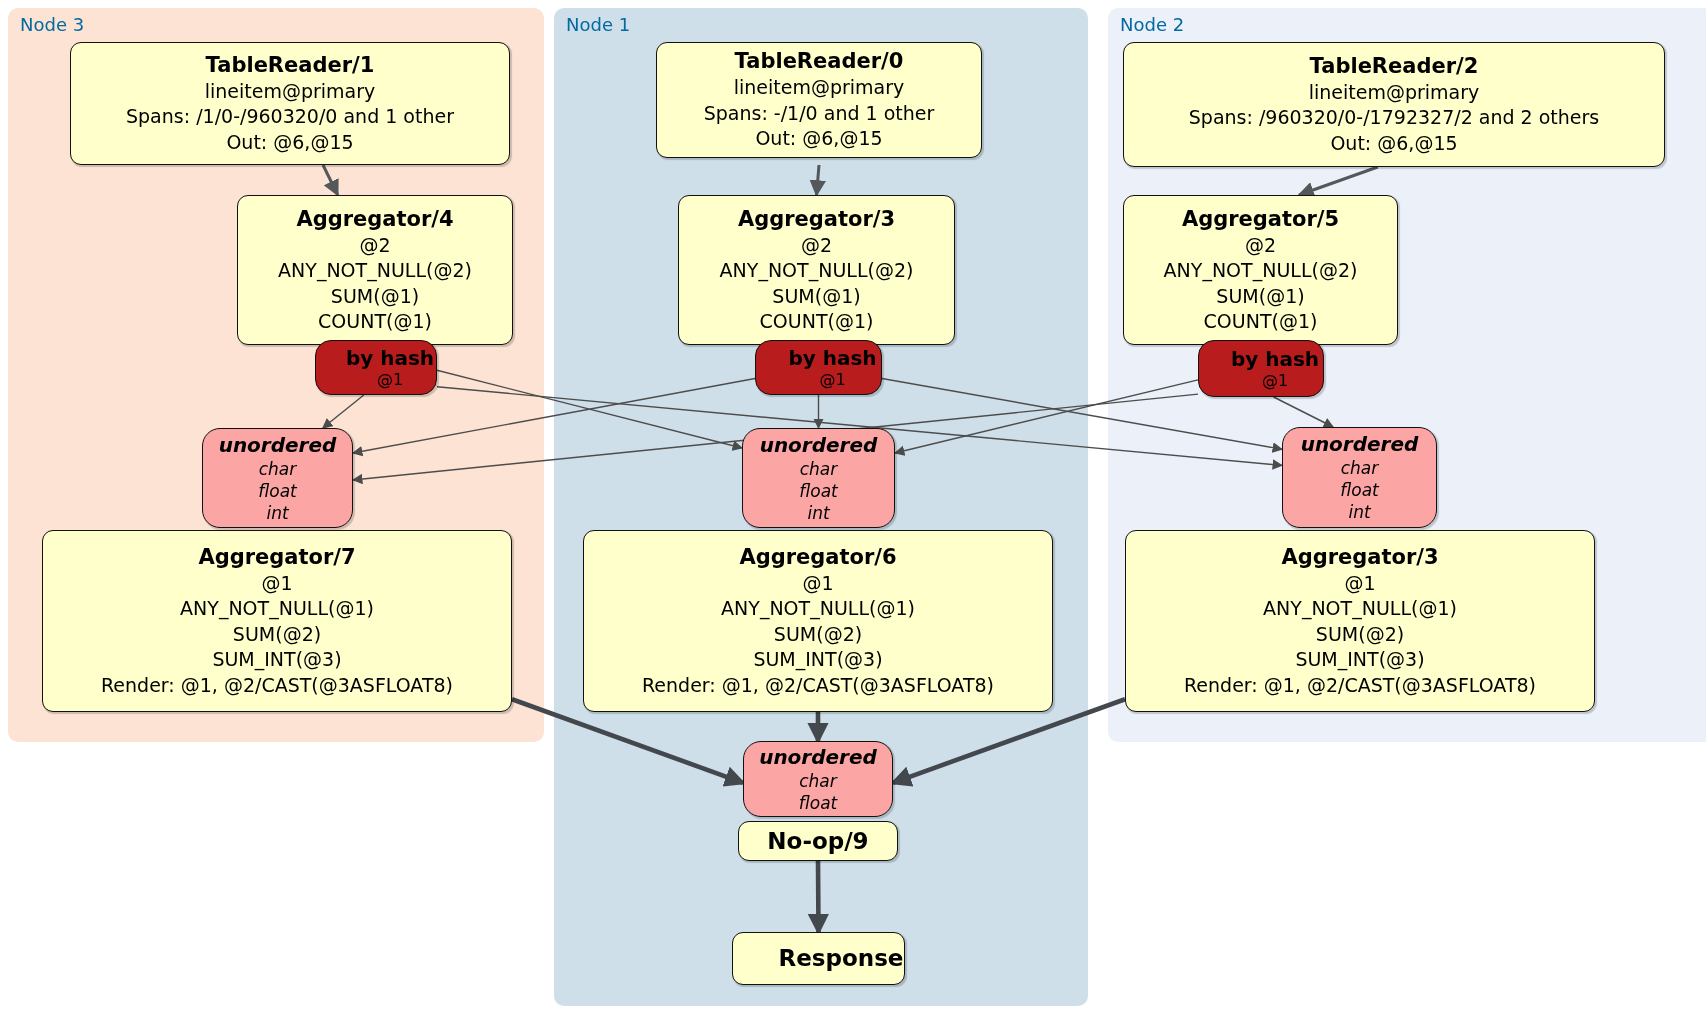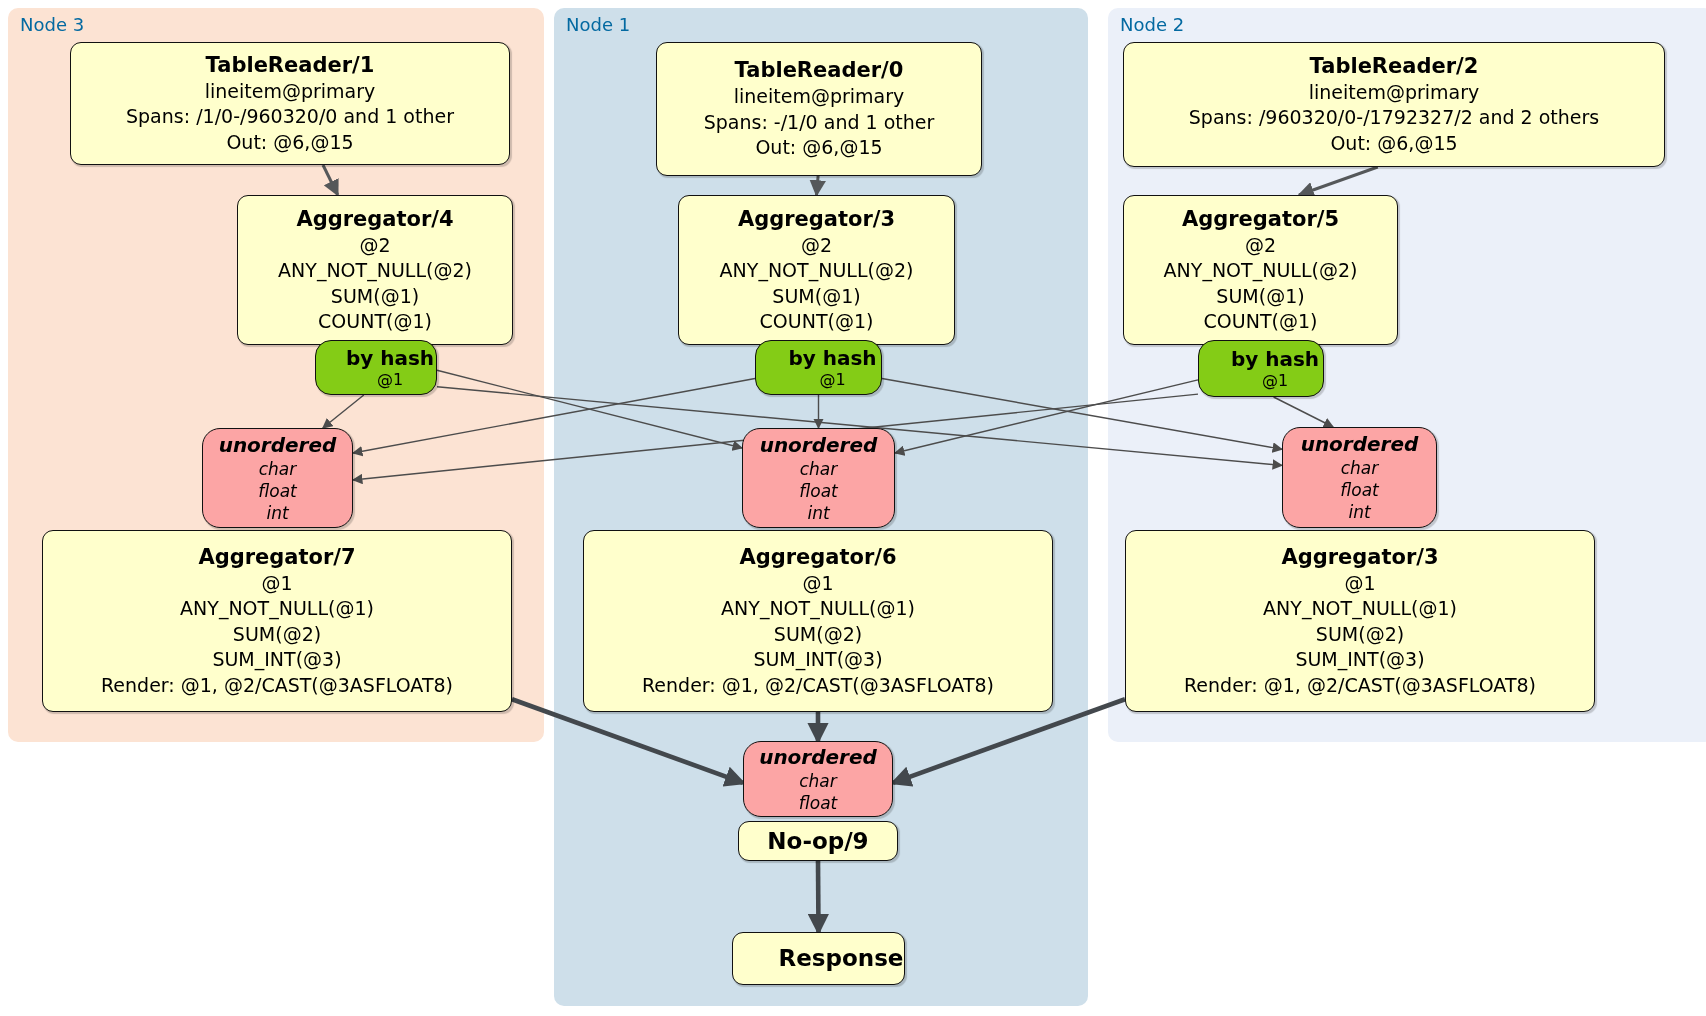--- a/index.html
+++ b/index.html
@@ -18,33 +18,33 @@
   .pbox,.router,.sync{
     position:absolute;z-index:2;box-sizing:border-box;border:1.6px solid #111;
     display:flex;flex-direction:column;justify-content:center;align-items:center;
     text-align:center;box-shadow:1.5px 1.5px 1px rgba(0,0,0,0.18);
   }
   .pbox{background:#ffffcc;border-radius:11px;}
   .ptitle{font-size:21px;font-weight:700;line-height:27px;white-space:nowrap;text-align:center;}
   .pline{font-size:19px;line-height:25.5px;white-space:nowrap;}
 
   #tr1{left:70px;top:42px;width:440px;height:123px;}
-  #tr0{left:656px;top:42px;width:326px;height:134px;}
+  #tr0{left:656px;top:42px;width:326px;height:116px;}
   #tr2{left:1123px;top:42px;width:542px;height:125px;}
   #agg4{left:237px;top:195px;width:276px;height:150px;}
   #agg3{left:678px;top:195px;width:277px;height:150px;}
   #agg5{left:1123px;top:195px;width:275px;height:150px;}
   #agg7{left:42px;top:530px;width:470px;height:182px;}
   #agg6{left:583px;top:530px;width:470px;height:182px;}
   #agg8{left:1125px;top:530px;width:470px;height:182px;}
   #noop{left:738px;top:821px;width:160px;height:40px;}
   #resp{left:732px;top:932px;width:173px;height:53px;padding-left:45px;}
   #noop .ptitle,#resp .ptitle{font-size:23px;}
 
-  .router{background:#84cc16;border-radius:16px;padding-left:28px;}
+  .router{background:#b91c1c;border-radius:16px;padding-left:28px;}
   .rtitle{font-size:20px;font-weight:700;line-height:24px;white-space:nowrap;}
   .rsub{font-size:16px;line-height:20px;}
   #r4{left:315px;top:340px;width:122px;height:55px;}
   #r3{left:755px;top:340px;width:127px;height:55px;}
   #r5{left:1198px;top:340px;width:126px;height:57px;}
 
   .sync{background:#fca5a5;border-radius:18px;font-style:italic;}
   .stitle{font-size:20px;font-weight:700;line-height:25px;white-space:nowrap;}
   .sitem{font-size:17px;line-height:22px;}
   #u3{left:202px;top:428px;width:151px;height:100px;}

